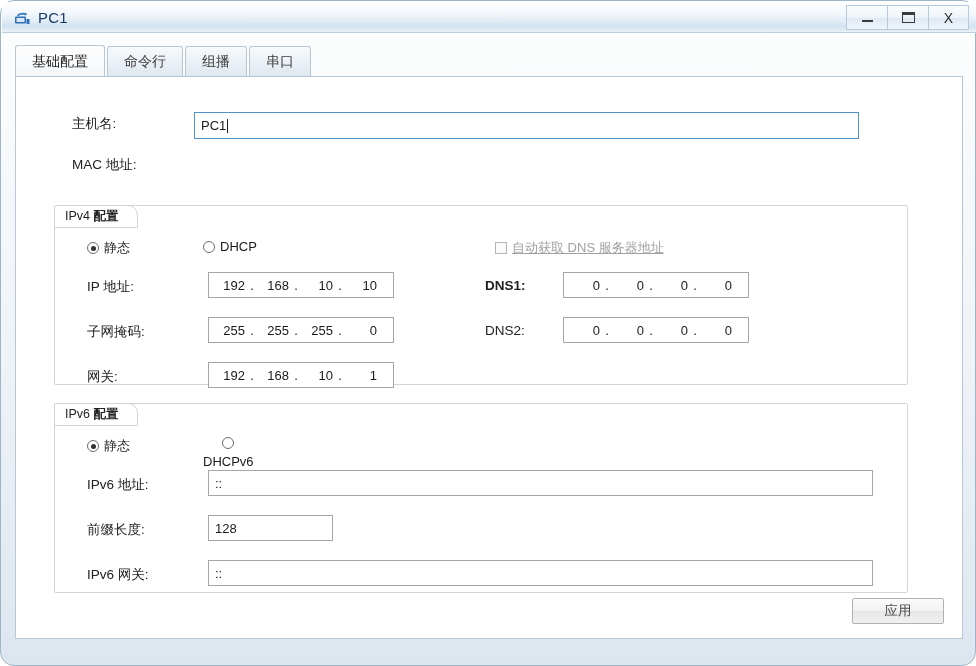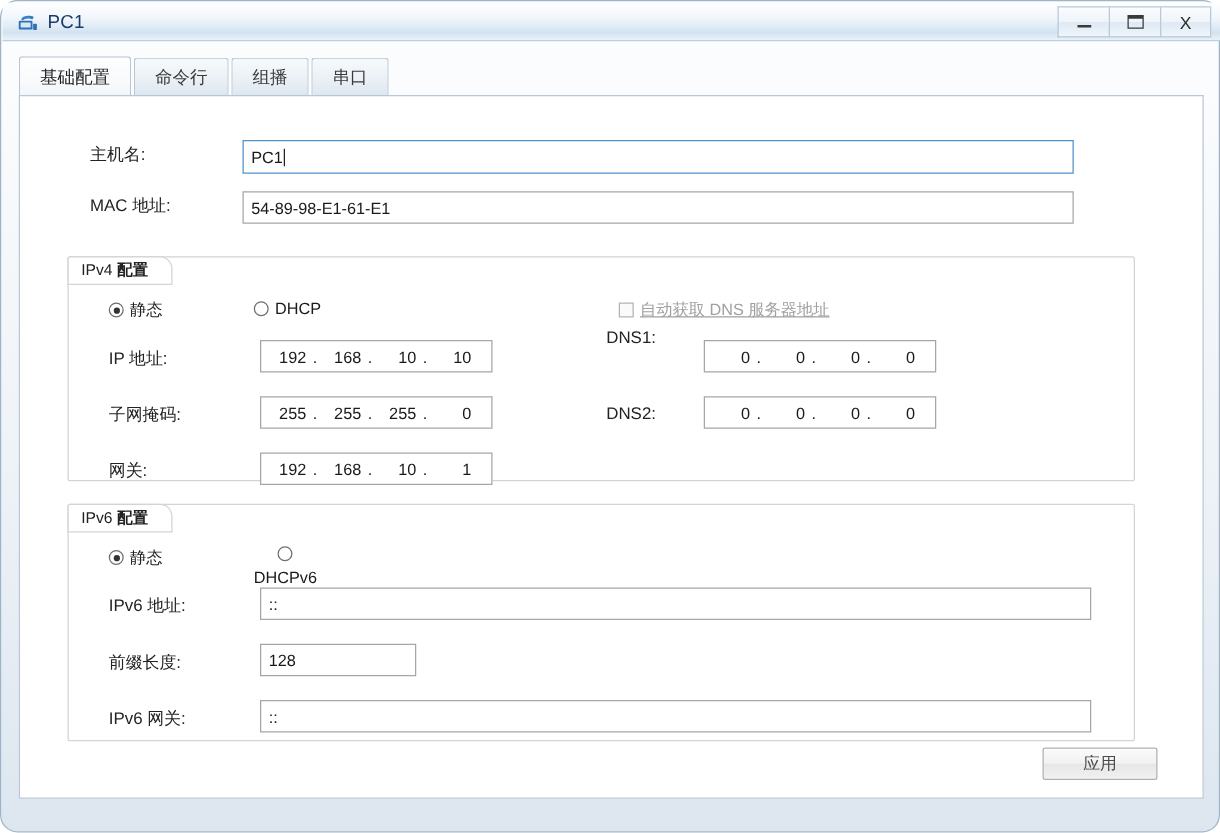--- a/index.html
+++ b/index.html
@@ -220,21 +220,21 @@
   }
   .dot {
     width: 10px;
     text-align: center;
     color: #1a1a1a;
   }
 
   
   .apply-btn {
     position: absolute;
-    right: 36px; bottom: 14px;
+    right: 18px; bottom: 14px;
     width: 92px; height: 26px;
     box-sizing: border-box;
     border: 1px solid #b0b0b0;
     border-radius: 2px;
     background: linear-gradient(to bottom, #fbfbfb 0%, #f2f2f2 48%, #e7e7e7 52%, #f0f0f0 100%);
     display: flex; align-items: center; justify-content: center;
     font-size: 13.5px;
     color: #4a4a4a;
   }
 </style>
@@ -281,23 +281,20 @@
       <span class="lbl" style="width:120px;">主机名:</span>
     </div>
     <div class="txtinput focused" style="position:absolute; left:178px; top:35px; width:665px; height:27px;">
       <span>PC1</span>
         <span class="caret"></span>
     </div>
 
     <div class="row" style="left:56px; top:79px;">
       <span class="lbl" style="width:120px;">MAC 地址:</span>
     </div>
-    <div class="txtinput" style="position:absolute; left:178px; top:76px; width:665px; height:26px;">
-      <span>54-89-98-E1-61-E1</span>
-    </div>
 
     <div class="group" style="left:38px; top:128px; width:854px; height:180px;">
       <div class="group-tab">
         <span class="group-tab-label"><span>IPv4 </span><b>配置</b></span>
       </div>
 
       <div class="radio-wrap" style="position:absolute; left:32px; top:33px;">
         <span class="radio on"></span>
         <span>静态</span>
       </div>
@@ -337,21 +334,21 @@
       <div class="ipfield" style="position:absolute; left:153px; top:156px; width:186px;">
         <span class="oct">192</span>
         <span class="dot">.</span>
         <span class="oct">168</span>
         <span class="dot">.</span>
         <span class="oct">10</span>
         <span class="dot">.</span>
         <span class="oct">1</span>
       </div>
 
-      <span class="lbl" style="position:absolute; left:430px; top:56px;">DNS1:</span>
+      <span class="lbl" style="position:absolute; left:430px; top:72px;font-weight:bold;">DNS1:</span>
       <div class="ipfield" style="position:absolute; left:508px; top:66px; width:186px;">
         <span class="oct">0</span>
         <span class="dot">.</span>
         <span class="oct">0</span>
         <span class="dot">.</span>
         <span class="oct">0</span>
         <span class="dot">.</span>
         <span class="oct">0</span>
       </div>
 

